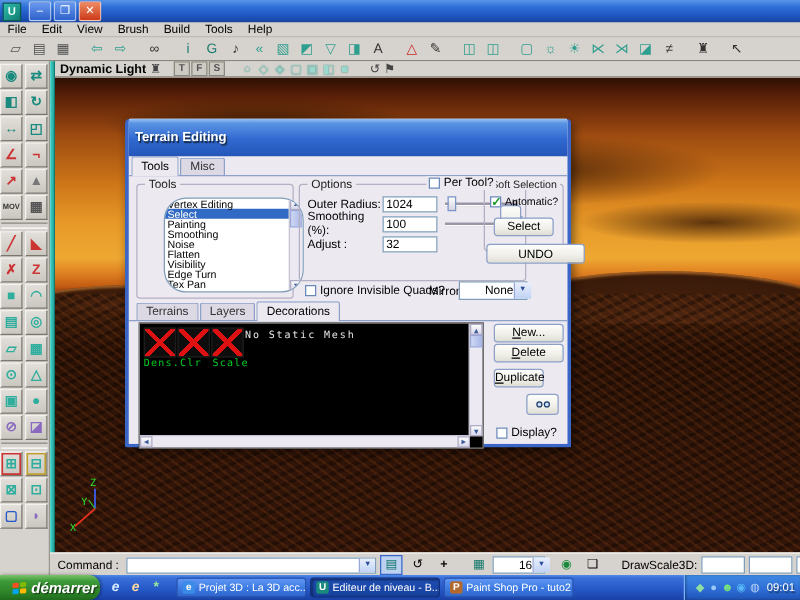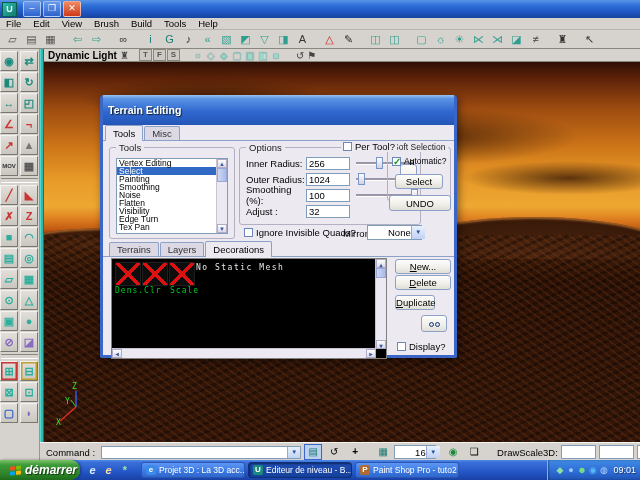--- a/index.html
+++ b/index.html
@@ -319,21 +319,21 @@
     </div>
     <div class="dlg-body">
       <div class="tabstrip" id="dlg-tabs" style="top:0;">
           <span class="tab active">Tools</span>
           <span class="tab">Misc</span>
         </div>
       <div class="tab-line" style="top:15px;"></div>
 
       <div class="groupbox" style="left:6px;top:22px;width:124px;height:90px;">
         <span class="legend">Tools</span>
-        <div class="listbox" style="left:6px;top:10px;width:110px;height:74px;">
+        <div class="listbox" style="left:21px;top:10px;width:110px;height:74px;border-radius:18px;">
           <div id="tools-list" style="margin-right:10px;">
               <div class="li">Vertex Editing</div>
               <div class="li sel">Select</div>
               <div class="li">Painting</div>
               <div class="li">Smoothing</div>
               <div class="li">Noise</div>
               <div class="li">Flatten</div>
               <div class="li">Visibility</div>
               <div class="li">Edge Turn</div>
               <div class="li">Tex Pan</div>
@@ -342,28 +342,20 @@
             <span class="sarrow">▲</span>
             <span class="sthumb"></span>
             <span class="sarrow" style="margin-top:auto">▼</span>
           </div>
         </div>
       </div>
 
       <div class="groupbox" style="left:136px;top:22px;width:180px;height:76px;">
         <span class="legend">Options</span>
         <div id="opt-rows" style="position:absolute;left:0;top:7px;right:0;">
-            <div class="opt-row">
-              <span class="opt-label">Inner Radius:</span>
-              <span class="opt-input">256</span>
-              <span class="slider">
-                <span class="track"></span>
-                <span class="thumb" style="left: 35%;"></span>
-              </span>
-            </div>
             <div class="opt-row">
               <span class="opt-label">Outer Radius:</span>
               <span class="opt-input">1024</span>
               <span class="slider">
                 <span class="track"></span>
                 <span class="thumb" style="left: 3%;"></span>
               </span>
             </div>
             <div class="opt-row">
               <span class="opt-label">Smoothing (%):</span>
@@ -387,21 +379,21 @@
 
       <div class="groupbox" style="left:284px;top:22px;width:62px;height:52px;">
         <span class="legend" style="font-size:8.5px;left:2px;">Soft Selection</span>
         <div class="cbrow" style="left:4px;top:8px;font-size:8.5px;">
           <span class="cb checked"></span>
           <span>Automatic?</span>
         </div>
         <div class="xpbtn" style="position:absolute;left:7px;top:26px;width:48px;height:15px;line-height:14px;">Select</div>
       </div>
 
-      <div class="xpbtn" style="position:absolute;left:286px;top:70px;width:62px;height:16px;line-height:15px;">UNDO</div>
+      <div class="xpbtn" style="position:absolute;left:286px;top:70px;width:79px;height:16px;line-height:15px;">UNDO</div>
 
       <div class="cbrow" style="left:141px;top:102px;">
         <span class="cb"></span>
         <span>Ignore Invisible Quads?</span>
       </div>
       <span style="position:absolute;left:240px;top:103px;font-size:9.5px;">Mirror:</span>
       <div class="combo" style="left:264px;top:100px;width:55px;">
         <span class="cval">None</span>
         <span class="cbtn">▼</span>
       </div>

